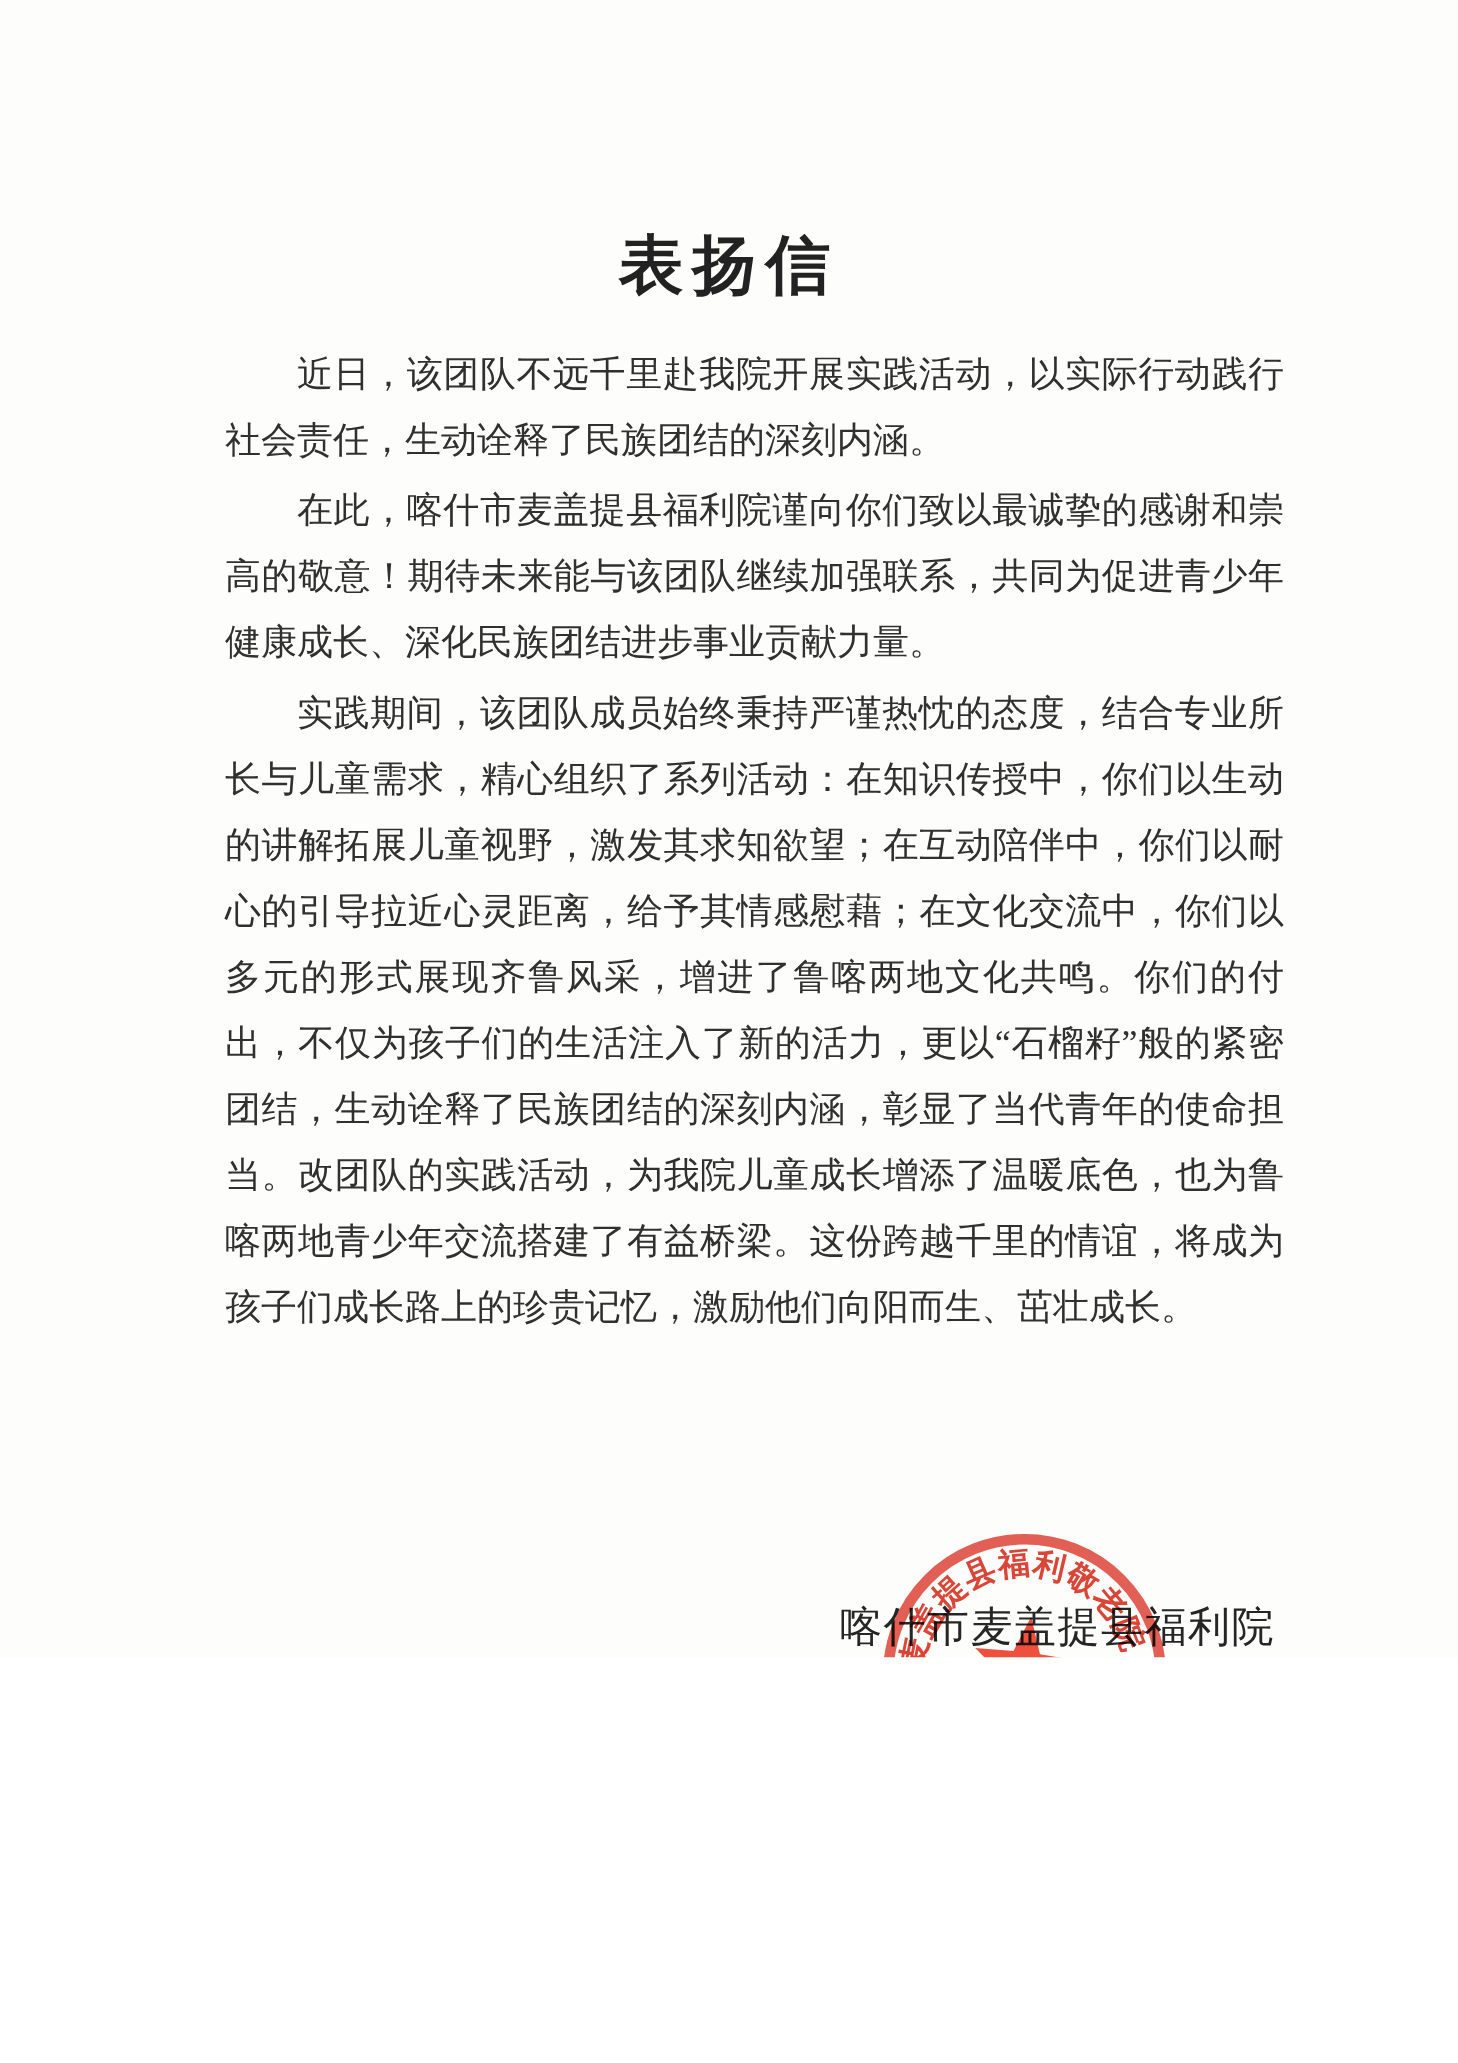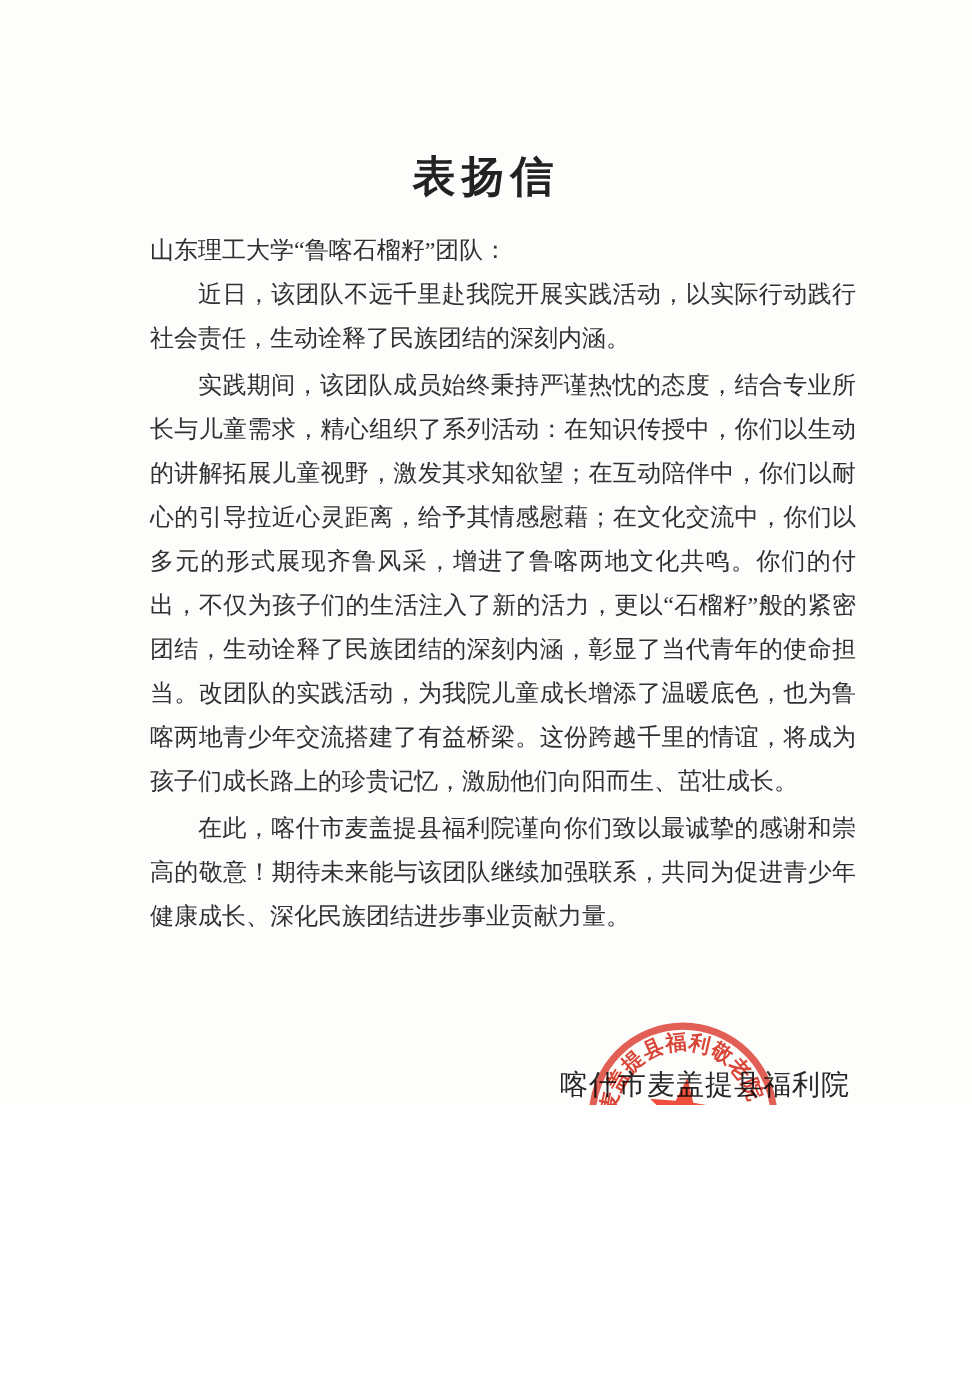--- a/index.html
+++ b/index.html
@@ -43,24 +43,23 @@
   .a-curve{left:618px;top:1186px;width:164px;height:50px;border-bottom:2px solid #dddddd;border-radius:50%;opacity:.38;transform:rotate(7deg);}
 </style>
 </head>
 <body>
 
 <div class="page">
 
   <h1 class="title">表扬信</h1>
 
   <div class="letter-body">
-    <p class="salutation">山东理工大学“鲁喀石榴籽”团队：</p>
     <p class="para">近日，该团队不远千里赴我院开展实践活动，以实际行动践行社会责任，生动诠释了民族团结的深刻内涵。</p>
+    <p class="para">在此，喀什市麦盖提县福利院谨向你们致以最诚挚的感谢和崇高的敬意！期待未来能与该团队继续加强联系，共同为促进青少年健康成长、深化民族团结进步事业贡献力量。</p>
     <p class="para">实践期间，该团队成员始终秉持严谨热忱的态度，结合专业所长与儿童需求，精心组织了系列活动：在知识传授中，你们以生动的讲解拓展儿童视野，激发其求知欲望；在互动陪伴中，你们以耐心的引导拉近心灵距离，给予其情感慰藉；在文化交流中，你们以多元的形式展现齐鲁风采，增进了鲁喀两地文化共鸣。你们的付出，不仅为孩子们的生活注入了新的活力，更以“石榴籽”般的紧密团结，生动诠释了民族团结的深刻内涵，彰显了当代青年的使命担当。改团队的实践活动，为我院儿童成长增添了温暖底色，也为鲁喀两地青少年交流搭建了有益桥梁。这份跨越千里的情谊，将成为孩子们成长路上的珍贵记忆，激励他们向阳而生、茁壮成长。</p>
-    <p class="para">在此，喀什市麦盖提县福利院谨向你们致以最诚挚的感谢和崇高的敬意！期待未来能与该团队继续加强联系，共同为促进青少年健康成长、深化民族团结进步事业贡献力量。</p>
   </div>
 
   <div class="signature">喀什市麦盖提县福利院</div>
 
   <div class="date-line">
     <span>2025 年</span>
     <span class="hand hand-month">7</span>
     <span>月</span>
     <span class="hand hand-day">26</span>
     <span>日</span>

